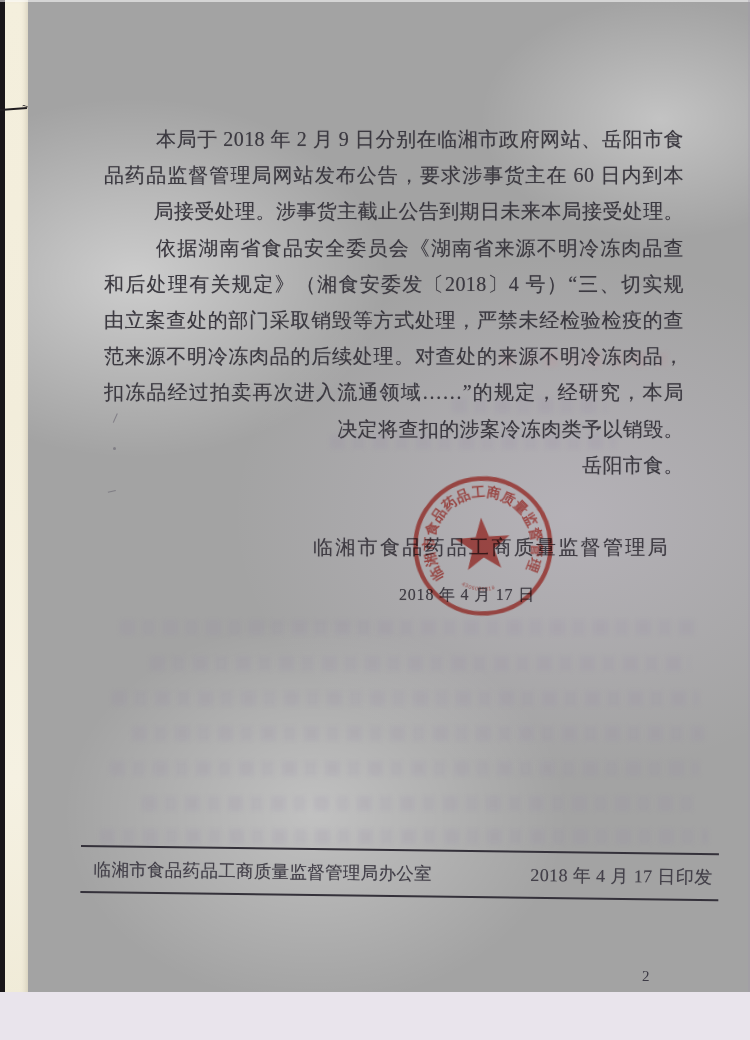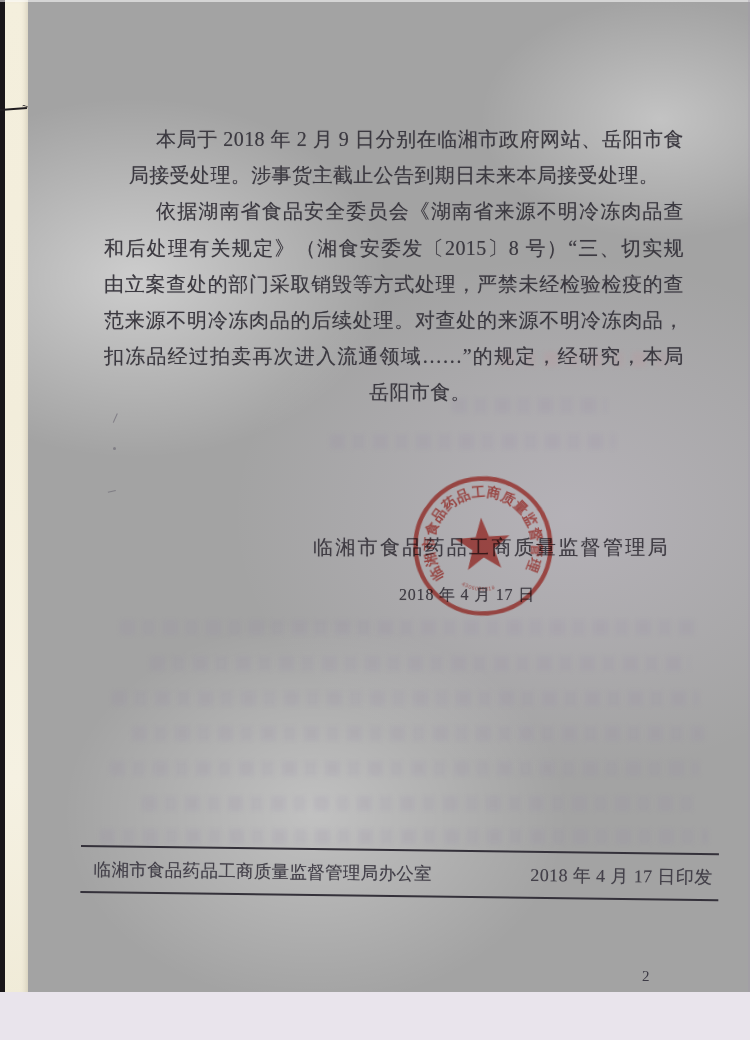--- a/index.html
+++ b/index.html
@@ -51,21 +51,21 @@
       rgba(205,130,140,.12) 0 14px, rgba(205,130,140,0) 14px 24px,
       rgba(205,130,140,.09) 24px 36px, rgba(205,130,140,0) 36px 44px);}
 
   
   .body-text{
     position:absolute;left:104px;top:121px;width:580px;
     font-size:20px;line-height:36.2px;letter-spacing:.4px;
     color:#3c3a41;text-shadow:0 0 .7px rgba(60,56,66,.55);
   }
   .line{height:36.2px;overflow:hidden;text-align:justify;text-align-last:justify;}
-  .line.pln{text-align:center;text-align-last:auto;}
+  .line.pln{text-align:right;text-align-last:auto;}
   .line.idt{text-indent:52px;}
 
   
   .sig-agency{
     position:absolute;left:313px;top:534px;width:345px;
     font-size:20px;letter-spacing:2.3px;color:#403d44;white-space:nowrap;
     text-shadow:0 0 .7px rgba(60,56,66,.5);
   }
   .sig-date{
     position:absolute;left:399px;top:585px;width:210px;
@@ -118,26 +118,28 @@
   <div class="ghost" style="left:120px;top:620px;width:580px;"></div>
   <div class="ghost" style="left:150px;top:656px;width:540px;"></div>
   <div class="ghost" style="left:112px;top:691px;width:588px;"></div>
   <div class="ghost" style="left:132px;top:726px;width:572px;"></div>
   <div class="ghost" style="left:110px;top:761px;width:590px;"></div>
   <div class="ghost" style="left:142px;top:796px;width:558px;"></div>
   <div class="ghost" style="left:100px;top:829px;width:608px;"></div>
 
   <div class="body-text">
     <div class="line idt">本局于 2018 年 2 月 9 日分别在临湘市政府网站、岳阳市食</div>
+    <div class="line">品药品监督管理局网站发布公告，要求涉事货主在 60 日内到本</div>
     <div class="line pln">局接受处理。涉事货主截止公告到期日未来本局接受处理。</div>
     <div class="line idt">依据湖南省食品安全委员会《湖南省来源不明冷冻肉品查处</div>
-    <div class="line">和后处理有关规定》（湘食安委发〔2015〕8 号）“三、切实规</div>
+    <div class="line">和后处理有关规定》（湘食安委发〔2018〕4 号）“三、切实规</div>
     <div class="line">由立案查处的部门采取销毁等方式处理，严禁未经检验检疫的查</div>
     <div class="line">范来源不明冷冻肉品的后续处理。对查处的来源不明冷冻肉品，</div>
     <div class="line">扣冻品经过拍卖再次进入流通领域……”的规定，经研究，本局</div>
+    <div class="line pln">决定将查扣的涉案冷冻肉类予以销毁。</div>
     <div class="line pln idt">岳阳市食。</div>
   </div>
 
   <div class="sig-agency">临湘市食品药品工商质量监督管理局</div>
   <div class="sig-date">2018 年 4 月 17 日</div>
 
   <div class="seal">
     <svg viewBox="0 0 160 160" xmlns="http://www.w3.org/2000/svg" xmlns:xlink="http://www.w3.org/1999/xlink">
       <defs>
         <path id="sealArc" d="M 37.4,109.8 A 52,52 0 1 1 122.6,109.8" fill="none"></path>

